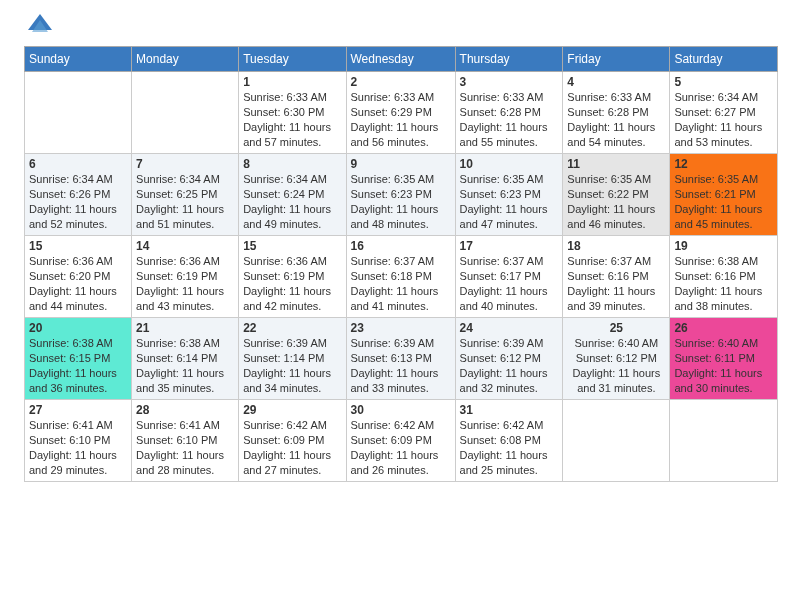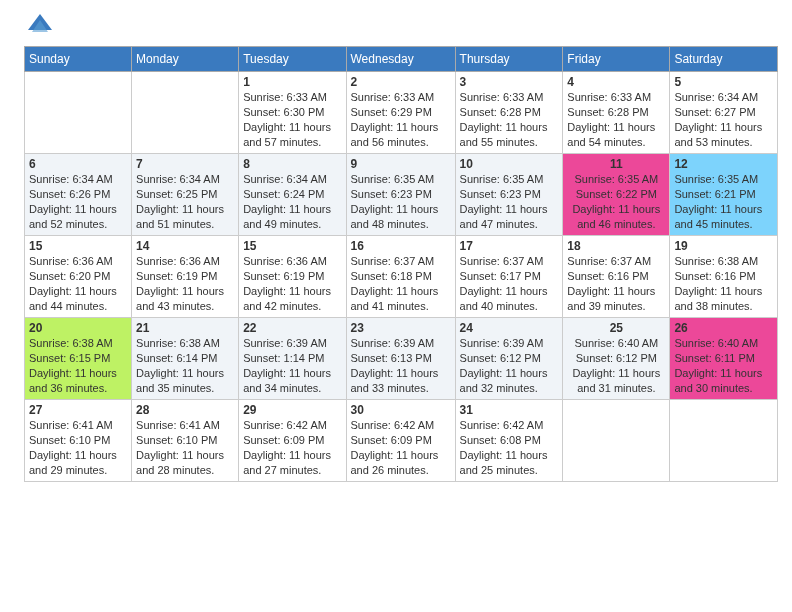--- a/index.html
+++ b/index.html
@@ -191,27 +191,27 @@
             <div class="day-info">Sunrise: 6:35 AM
 Sunset: 6:23 PM
 Daylight: 11 hours and 48 minutes.</div>
           </td>
           <td style="background: rgb(240, 244, 248);">
             <span class="day-num">10</span>
             <div class="day-info">Sunrise: 6:35 AM
 Sunset: 6:23 PM
 Daylight: 11 hours and 47 minutes.</div>
           </td>
-          <td style="background: #ec4899; text-align: center;">
+          <td style="background: #e5e5e5;">
             <span class="day-num">11</span>
             <div class="day-info">Sunrise: 6:35 AM
 Sunset: 6:22 PM
 Daylight: 11 hours and 46 minutes.</div>
           </td>
-          <td style="background: #7dd3fc;">
+          <td style="background: #f97316;">
             <span class="day-num">12</span>
             <div class="day-info">Sunrise: 6:35 AM
 Sunset: 6:21 PM
 Daylight: 11 hours and 45 minutes.</div>
           </td>
         </tr>
         <tr>
           <td>
             <span class="day-num">15</span>
             <div class="day-info">Sunrise: 6:36 AM
@@ -249,21 +249,21 @@
 Daylight: 11 hours and 39 minutes.</div>
           </td>
           <td>
             <span class="day-num">19</span>
             <div class="day-info">Sunrise: 6:38 AM
 Sunset: 6:16 PM
 Daylight: 11 hours and 38 minutes.</div>
           </td>
         </tr>
         <tr>
-          <td style="background: #bef264; margin-left: 28px;">
+          <td style="background: #5eead4; margin-left: 28px;">
             <span class="day-num">20</span>
             <div class="day-info">Sunrise: 6:38 AM
 Sunset: 6:15 PM
 Daylight: 11 hours and 36 minutes.</div>
           </td>
           <td style="background: rgb(240, 244, 248);">
             <span class="day-num">21</span>
             <div class="day-info">Sunrise: 6:38 AM
 Sunset: 6:14 PM
 Daylight: 11 hours and 35 minutes.</div>

